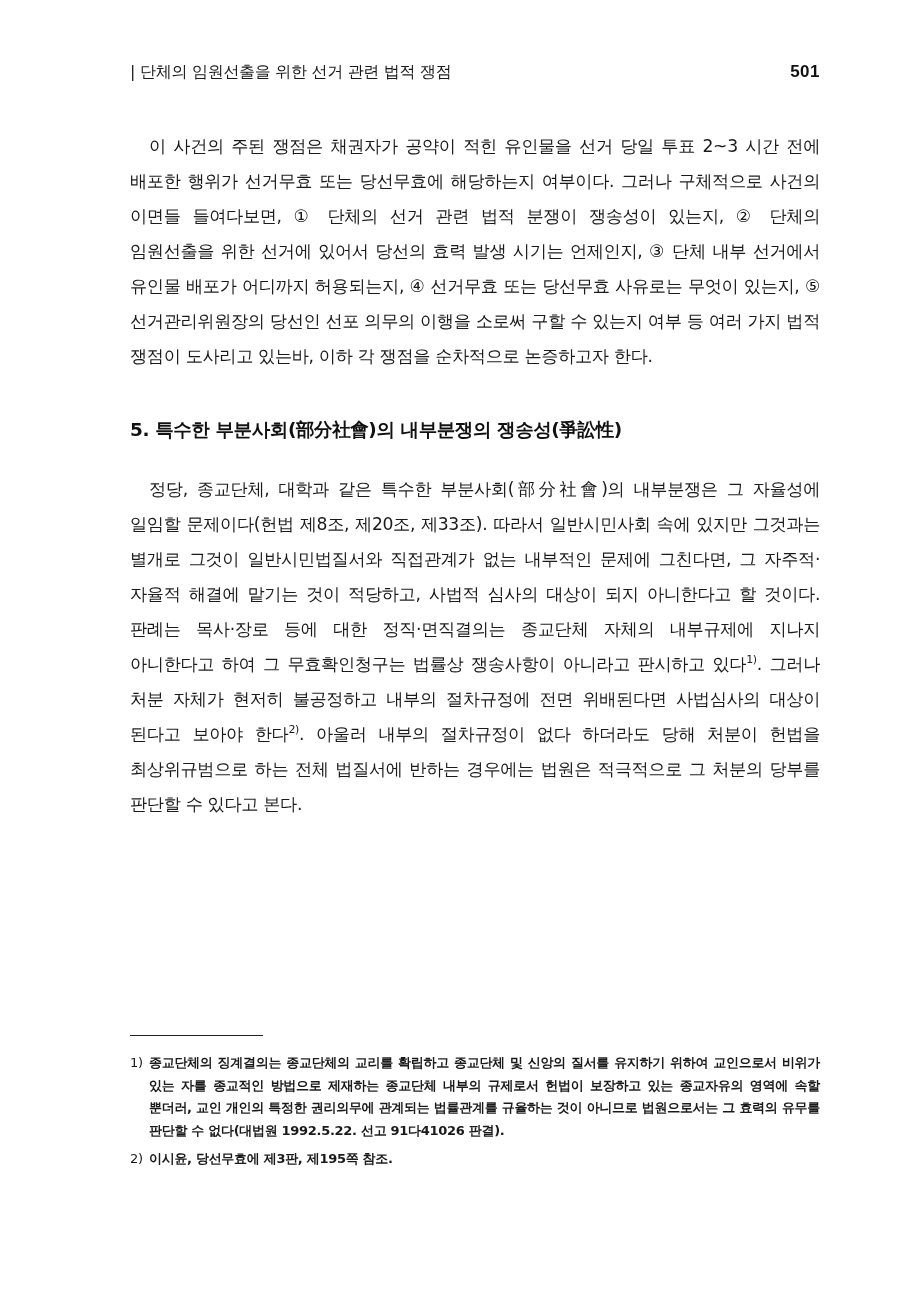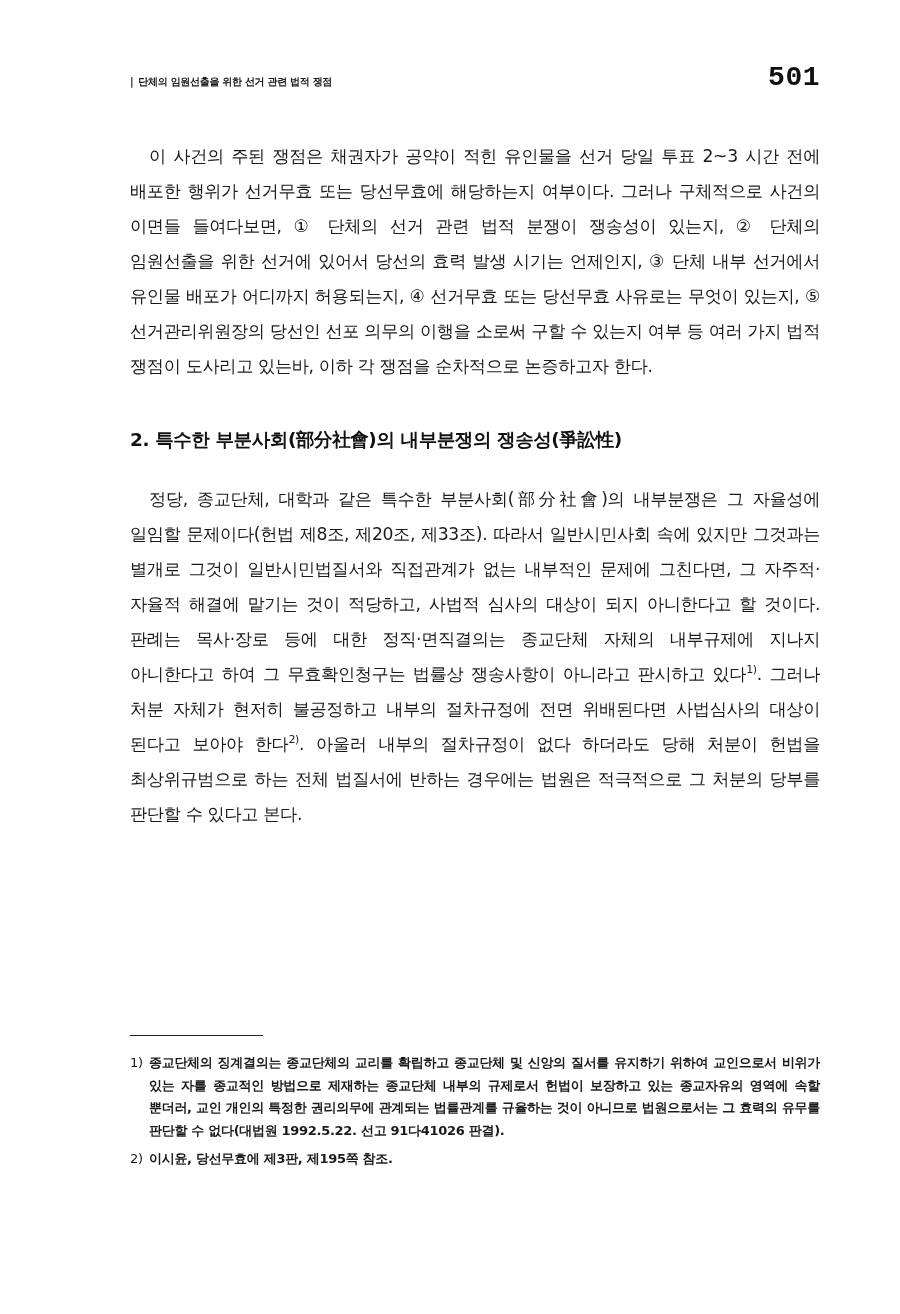--- a/index.html
+++ b/index.html
@@ -31,34 +31,33 @@
   
   .header {
     display: flex;
     align-items: baseline;
     justify-content: space-between;
     width: 100%;
     padding-bottom: 6px;
   }
   .header-left {
     font-family: "DejaVu Sans", sans-serif;
-    font-size: 10px;
+    font-size: 16px;
     color: #1a1a1a;
     letter-spacing: -0.3px;
     white-space: nowrap;
-    font-weight: bold;
   }
   .header-left .bar {
     display: inline-block;
     margin-right: 5px;
     color: #1a1a1a;
   }
   .page-number {
-    font-family: Liberation Mono, monospace;
-    font-size: 28px;
+    font-family: Liberation Sans, sans-serif;
+    font-size: 17px;
     font-weight: bold;
     color: #111;
     letter-spacing: 0.5px;
   }
   
   .body-block {
     margin-top: 40px;
   }
   p.para {
     font-family: "DejaVu Sans", sans-serif;
@@ -128,21 +127,21 @@
     <div class="header">
       <div class="header-left"><span class="bar">|</span><span>단체의 임원선출을 위한 선거 관련 법적 쟁점</span></div>
       <div class="page-number">501</div>
     </div>
 
     <div class="body-block">
 
 
       <p class="para indent">이 사건의 주된 쟁점은 채권자가 공약이 적힌 유인물을 선거 당일 투표 2~3 시간 전에 배포한 행위가 선거무효 또는 당선무효에 해당하는지 여부이다. 그러나 구체적으로 사건의 이면들 들여다보면, ① 단체의 선거 관련 법적 분쟁이 쟁송성이 있는지, ② 단체의 임원선출을 위한 선거에 있어서 당선의 효력 발생 시기는 언제인지, ③ 단체 내부 선거에서 유인물 배포가 어디까지 허용되는지, ④ 선거무효 또는 당선무효 사유로는 무엇이 있는지, ⑤ 선거관리위원장의 당선인 선포 의무의 이행을 소로써 구할 수 있는지 여부 등 여러 가지 법적 쟁점이 도사리고 있는바, 이하 각 쟁점을 순차적으로 논증하고자 한다.</p>
 
-      <h2 class="section-heading">2. 특수한 부분사회(部分社會)의 내부분쟁의 쟁송성(爭訟性)</h2>
+      <h2 class="section-heading">5. 특수한 부분사회(部分社會)의 내부분쟁의 쟁송성(爭訟性)</h2>
 
       <p class="para indent"><span>정당, 종교단체, 대학과 같은 특수한 부분사회(部分社會)의 내부분쟁은 그 자율성에 일임할 문제이다(헌법 제8조, 제20조, 제33조). 따라서 일반시민사회 속에 있지만 그것과는 별개로 그것이 일반시민법질서와 직접관계가 없는 내부적인 문제에 그친다면, 그 자주적·자율적 해결에 맡기는 것이 적당하고, 사법적 심사의 대상이 되지 아니한다고 할 것이다. 판례는 목사·장로 등에 대한 정직·면직결의는 종교단체 자체의 내부규제에 지나지 아니한다고 하여 그 무효확인청구는 법률상 쟁송사항이 아니라고 판시하고 있다</span><sup class="fn">1)</sup><span>. 그러나 처분 자체가 현저히 불공정하고 내부의 절차규정에 전면 위배된다면 사법심사의 대상이 된다고 보아야 한다</span><sup class="fn">2)</sup><span>. 아울러 내부의 절차규정이 없다 하더라도 당해 처분이 헌법을 최상위규범으로 하는 전체 법질서에 반하는 경우에는 법원은 적극적으로 그 처분의 당부를 판단할 수 있다고 본다.</span></p>
 
     </div>
   </div>
 
   <div class="footnotes">
     <div class="fn-rule"></div>
 
     <div class="fn-item">

